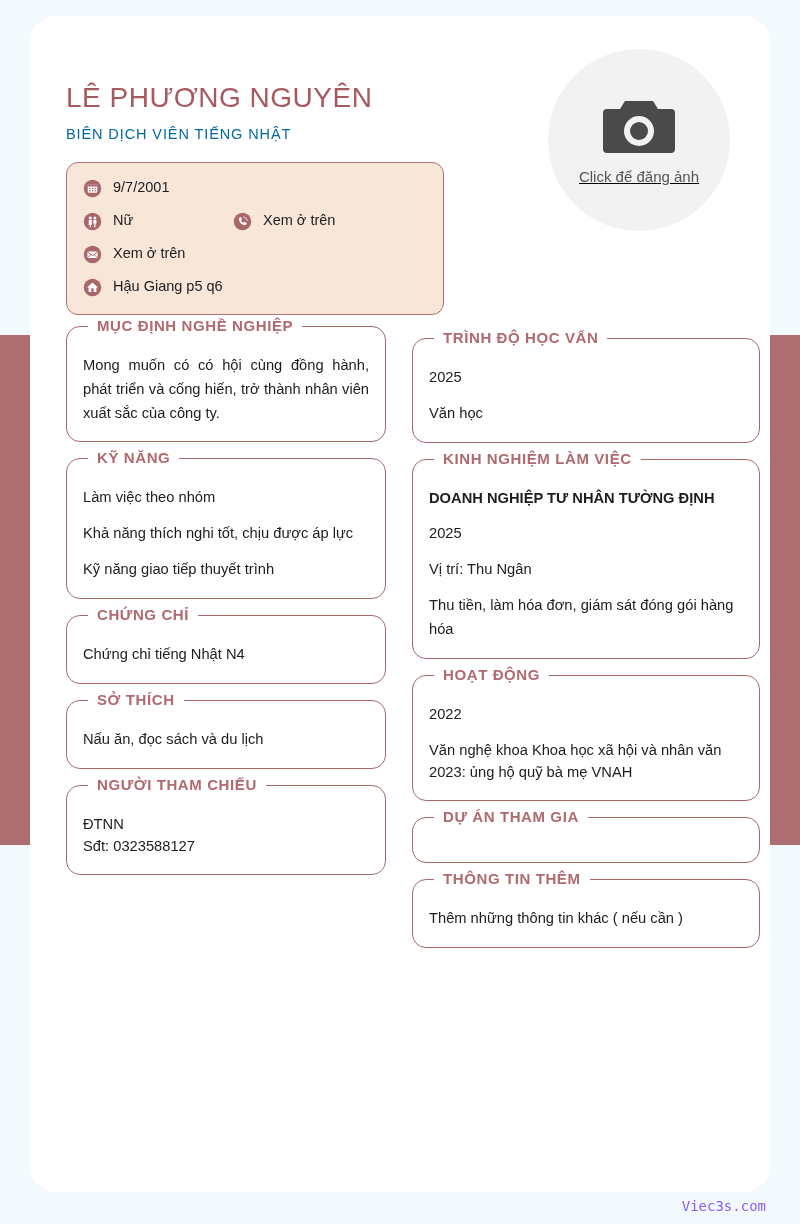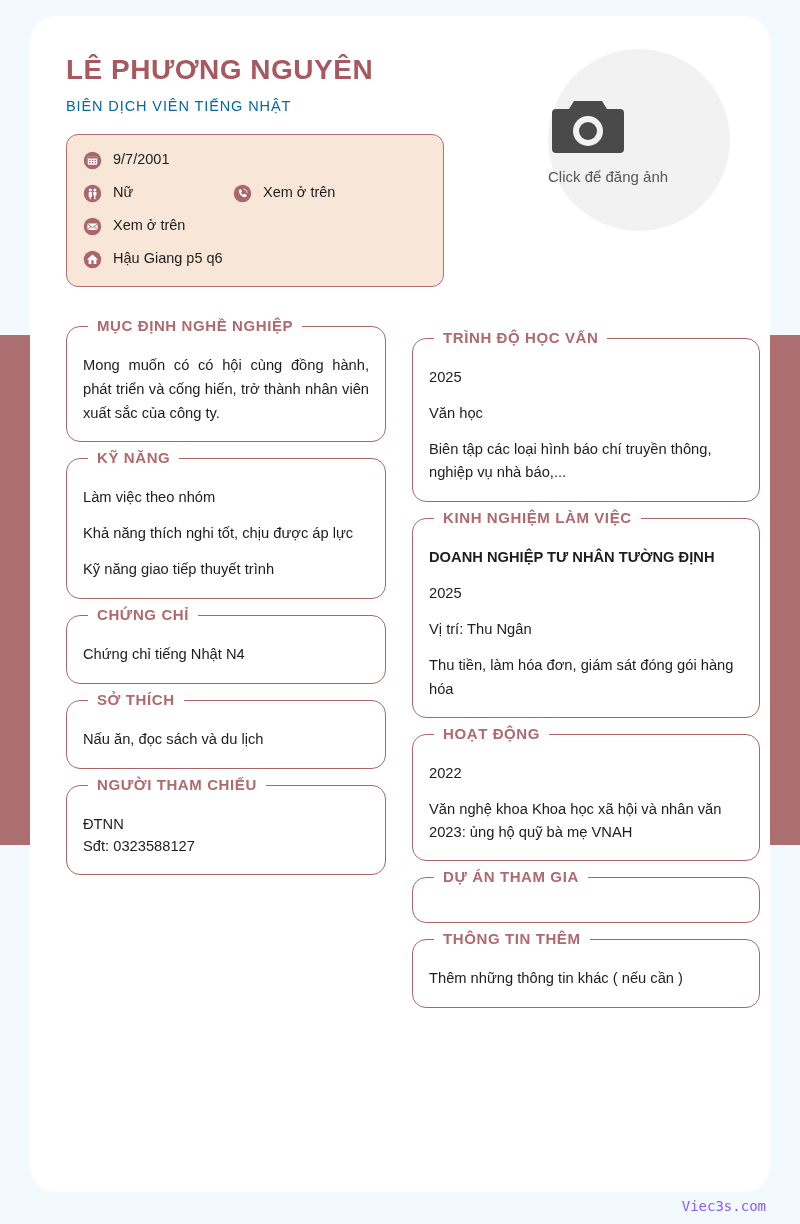--- a/index.html
+++ b/index.html
@@ -38,24 +38,25 @@
   }
 
   
   .header {
     position: relative;
     padding: 38px 36px 0 36px;
     height: 310px;
   }
   .name {
     font-size: 28px;
-    font-weight: bold;
+    font-weight: normal;
     letter-spacing: 0.5px;
     color: #a8595f;
     line-height: 1.15;
+    margin-top: 28px;
   }
   .job-title {
     margin-top: 12px;
     font-size: 14.5px;
     letter-spacing: 0.9px;
     color: #0369a1;
   }
 
   
   .contact-box {
@@ -95,21 +96,23 @@
   .photo-slot {
     position: absolute;
     right: 40px;
     top: 33px;
     width: 182px;
     height: 182px;
     border-radius: 50%;
     background: #f2f2f2;
     display: flex;
     flex-direction: column;
+    align-items: center;
     justify-content: center;
+    text-decoration: underline;
   }
   .cam-svg { width: 80px; height: 64px; display: block; }
   .photo-label {
     margin-top: 9px;
     font-size: 15px;
     color: #555555;
   }
 
   
   .columns {
@@ -315,21 +318,20 @@
 
     </div>
 
     <div class="col-right">
 
       <div class="section">
         <div class="sec-title">TRÌNH ĐỘ HỌC VẤN</div>
         <div class="sec-body">
           <div class="para">2025</div>
           <div class="para">Văn học</div>
-          <div class="para">Biên tập các loại hình báo chí truyền thông, nghiệp vụ nhà báo,...</div>
         </div>
       </div>
 
       <div class="section">
         <div class="sec-title">KINH NGHIỆM LÀM VIỆC</div>
         <div class="sec-body">
           <div class="para bold">DOANH NGHIỆP TƯ NHÂN TƯỜNG ĐỊNH</div>
           <div class="para">2025</div>
           <div class="para">Vị trí: Thu Ngân</div>
           <div class="para">Thu tiền, làm hóa đơn, giám sát đóng gói hàng hóa</div>

